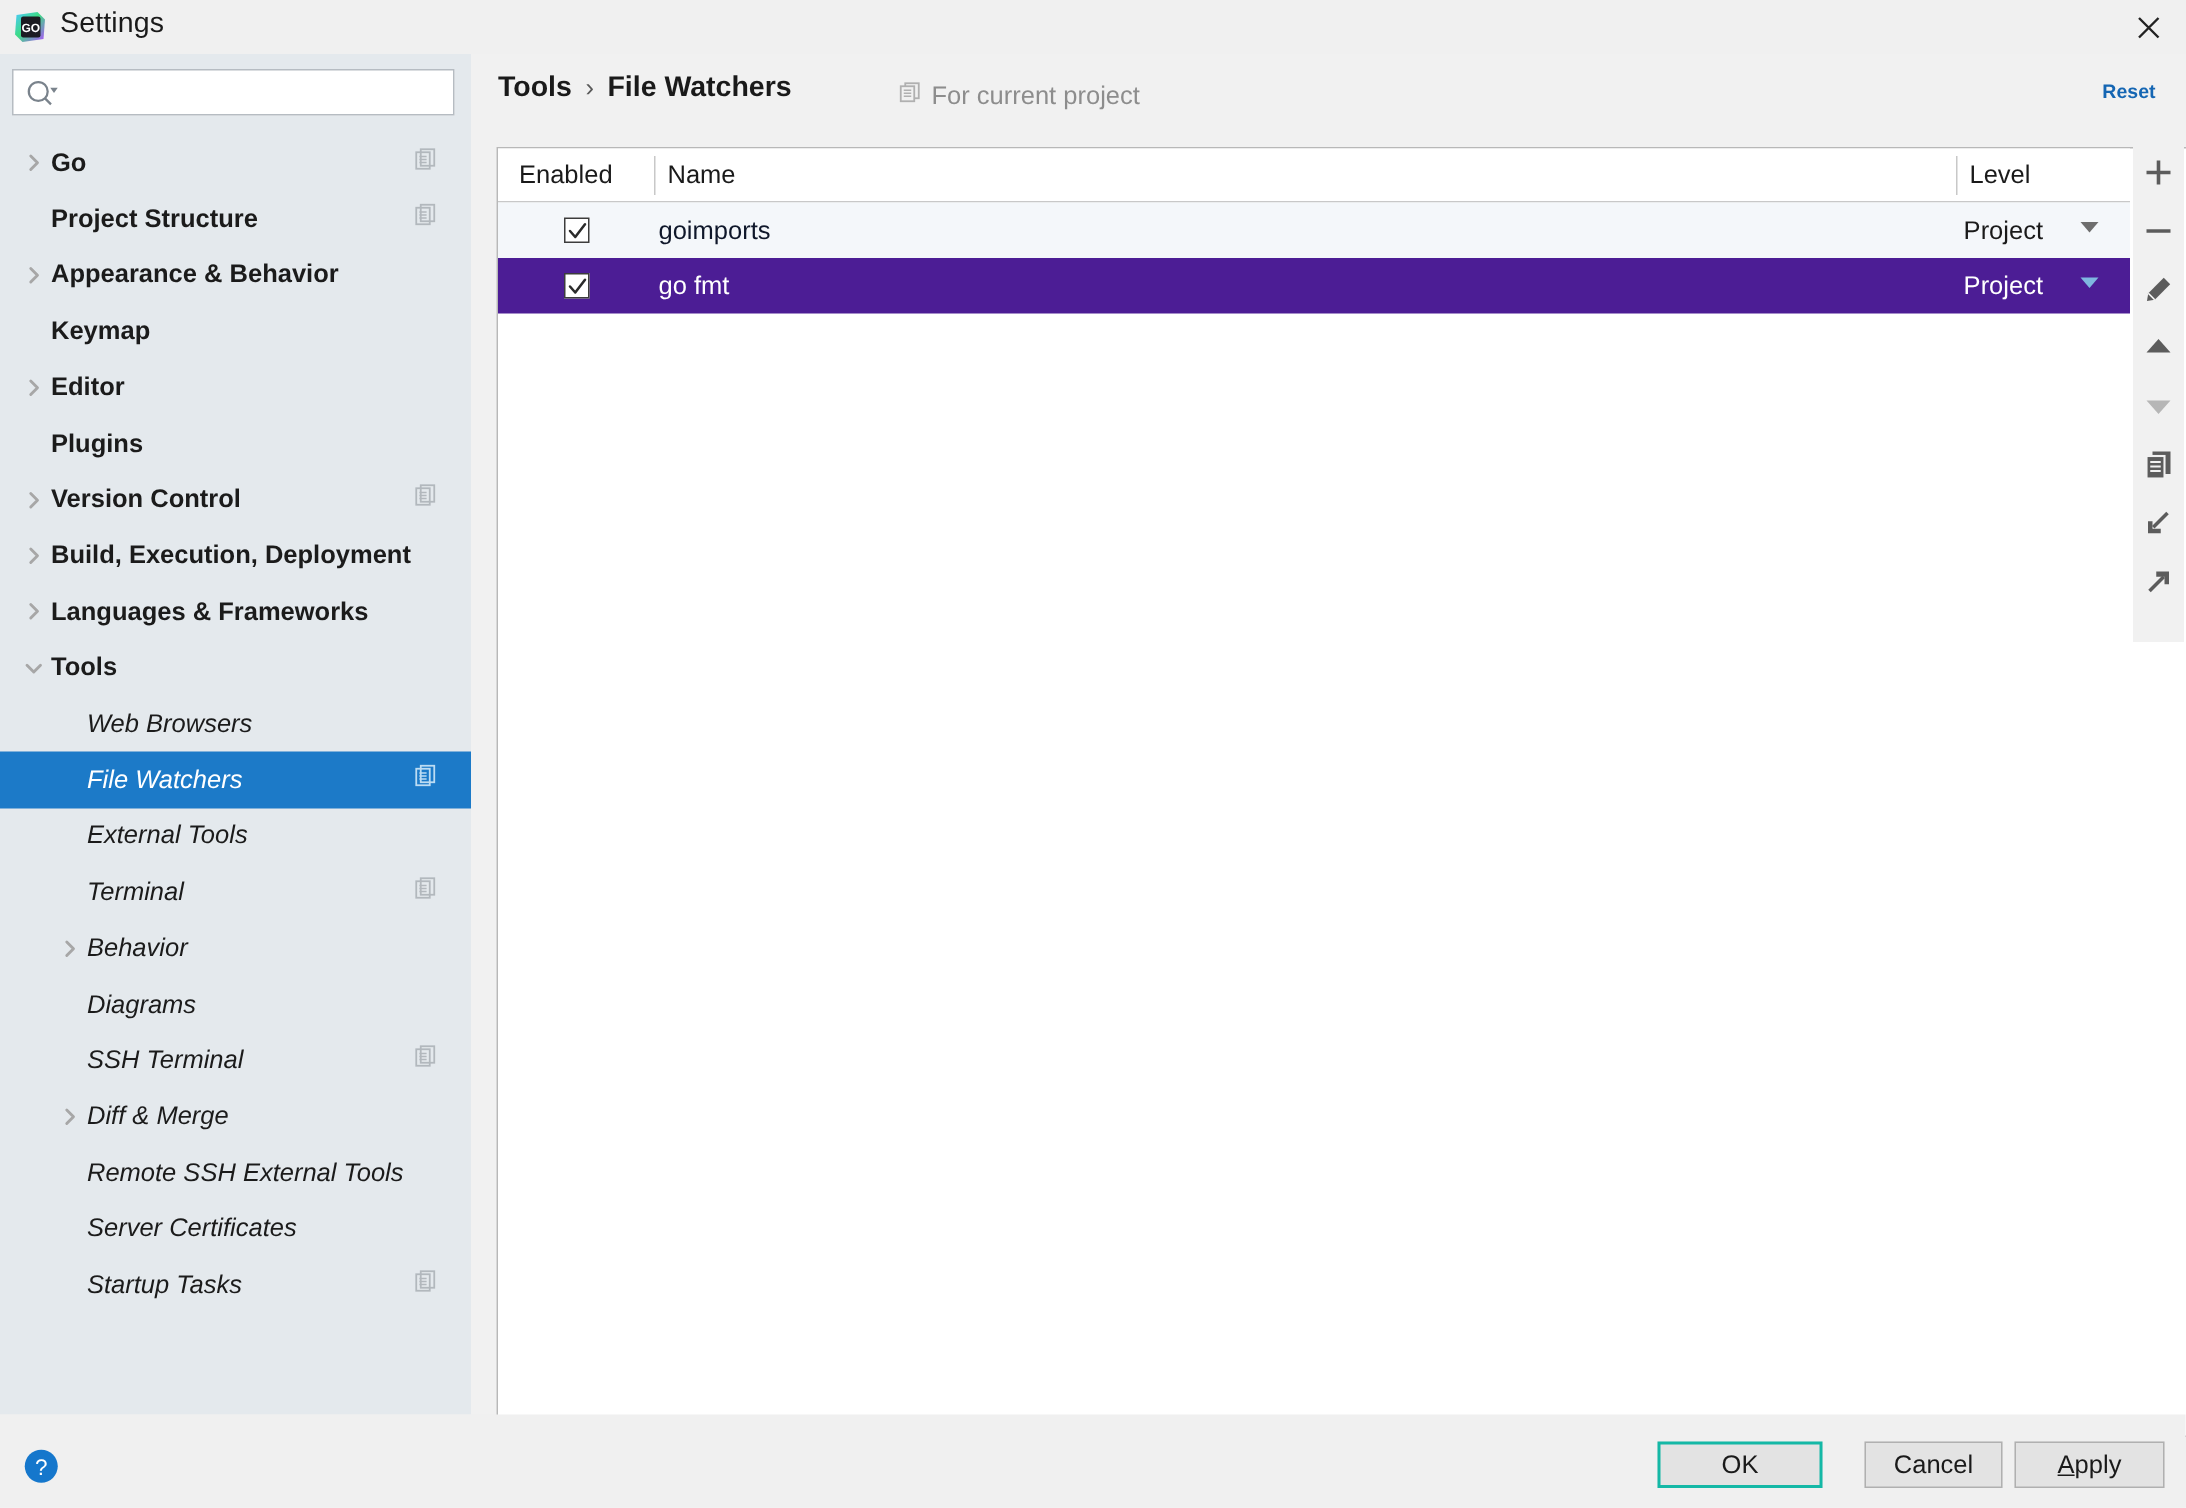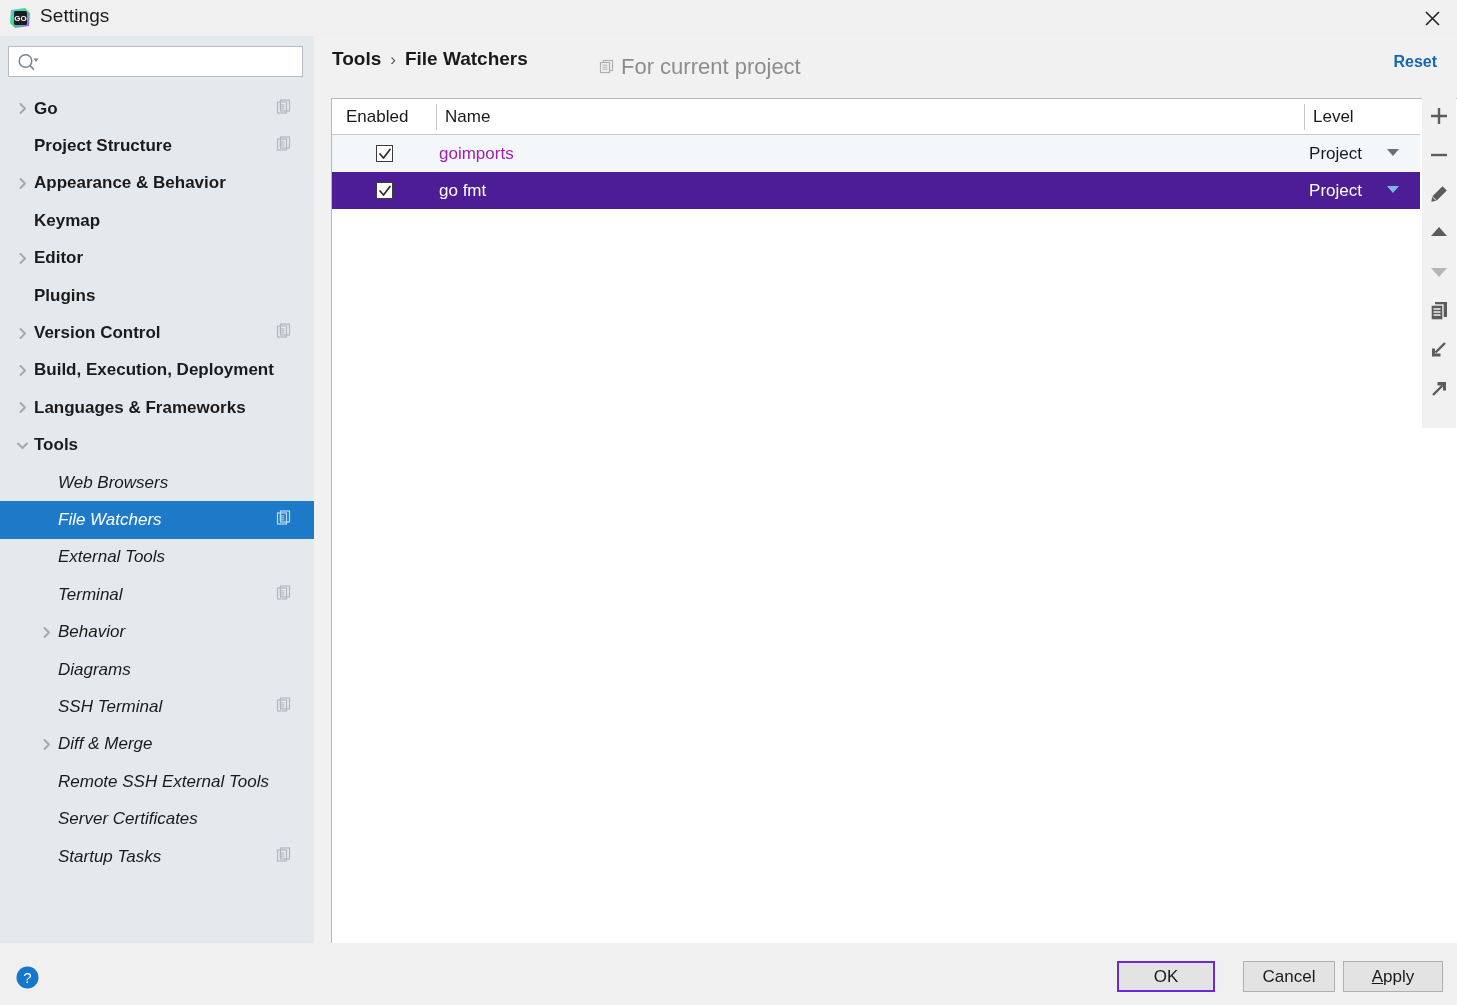--- a/index.html
+++ b/index.html
@@ -75,26 +75,26 @@
     background: #f1f1f1;
   }
   #breadcrumb {
     position: absolute; left: 18px; top: 12px;
     font-size: 19px; font-weight: bold; color: #1a1a1a;
     display: flex; align-items: baseline; gap: 9px; white-space: nowrap;
   }
   #breadcrumb .sep { color: #5a5a5a; font-weight: normal; font-size: 17px; }
   #scope-note {
     position: absolute; left: 285px; top: 18px;
-    font-size: 22px; color: #8d8d8d;
+    font-size: 17px; color: #8d8d8d;
     display: flex; align-items: center; gap: 7px; white-space: nowrap;
   }
   #reset-link {
     position: absolute; right: 20px; top: 17px;
-    font-size: 16px; font-weight: bold; color: #1566b3; cursor: pointer; padding-left: 12px;
+    font-size: 13px; font-weight: bold; color: #1566b3; cursor: pointer; padding-left: 12px;
   }
 
   
   #table-box {
     position: absolute; left: 17px; top: 62px; width: 1284px; height: 860px;
     background: #ffffff; border: 1px solid #b8b8b8;
   }
   #thead {
     position: relative; height: 36px; width: 1088px;
     background: #ffffff; border-bottom: 1px solid #c8c8c8;
@@ -114,21 +114,21 @@
     display: flex; align-items: center; cursor: default;
   }
   .trow.even { background: #f4f7fa; }
   .trow.sel  { background: #4c1d95; }
   .cb {
     position: absolute; left: 44px; width: 17px; height: 17px;
     background: #ffffff; border: 1.5px solid #3c3c3c;
   }
   .cb svg { position: absolute; left: 1px; top: 1px; }
   .cell-name {
-    position: absolute; left: 107px; font-size: 17px; color: #a21caf;
+    position: absolute; left: 107px; font-size: 17px; color: #0f172a;
     white-space: nowrap;
   }
   .cell-level {
     position: absolute; right: 58px; font-size: 17px; color: #1a1a1a;
     white-space: nowrap;
   }
   .lvl-arrow { position: absolute; right: 20px; top: 50%; transform: translateY(-50%); }
   .trow.sel .cell-name, .trow.sel .cell-level { color: #ffffff; }
 
   
@@ -151,21 +151,21 @@
     position: absolute; left: 15px; top: 22px; width: 25px; height: 25px;
     cursor: pointer;
   }
   .dbtn {
     position: absolute; top: 18px; height: 31px;
     background: #e3e3e3; border: 1px solid #b0b0b0;
     display: flex; align-items: center; justify-content: center;
     font-family: "Liberation Sans", sans-serif; font-size: 17px; color: #1a1a1a;
     cursor: pointer;
   }
-  #btn-ok     { right: 242px; width: 98px; border: 2px solid #6d28d9; }
+  #btn-ok     { right: 242px; width: 110px; border: 2px solid #14b8a6; }
   #btn-cancel { right: 122px; width: 92px; }
   #btn-apply  { right: 14px;  width: 100px; }
   .mn { text-decoration: underline; }
 </style>
 </head>
 <body>
 
 <div id="titlebar">
   <span id="app-icon">
     <svg width="22" height="22" viewBox="0 0 22 22">

